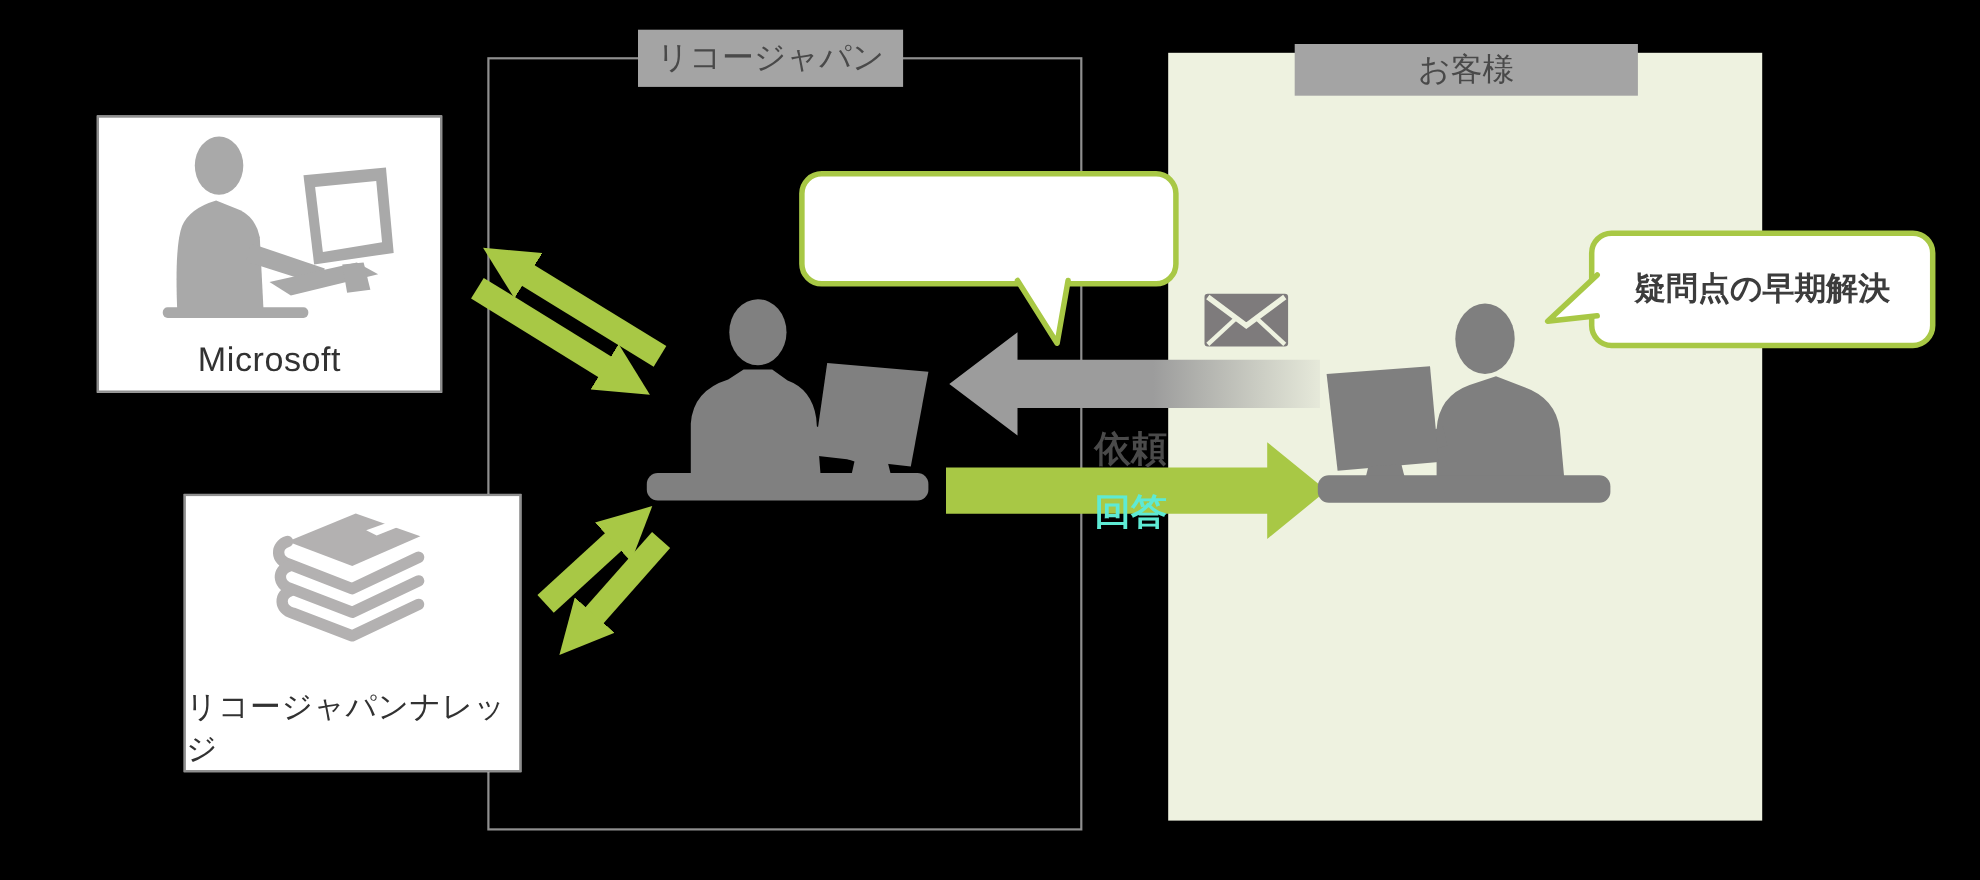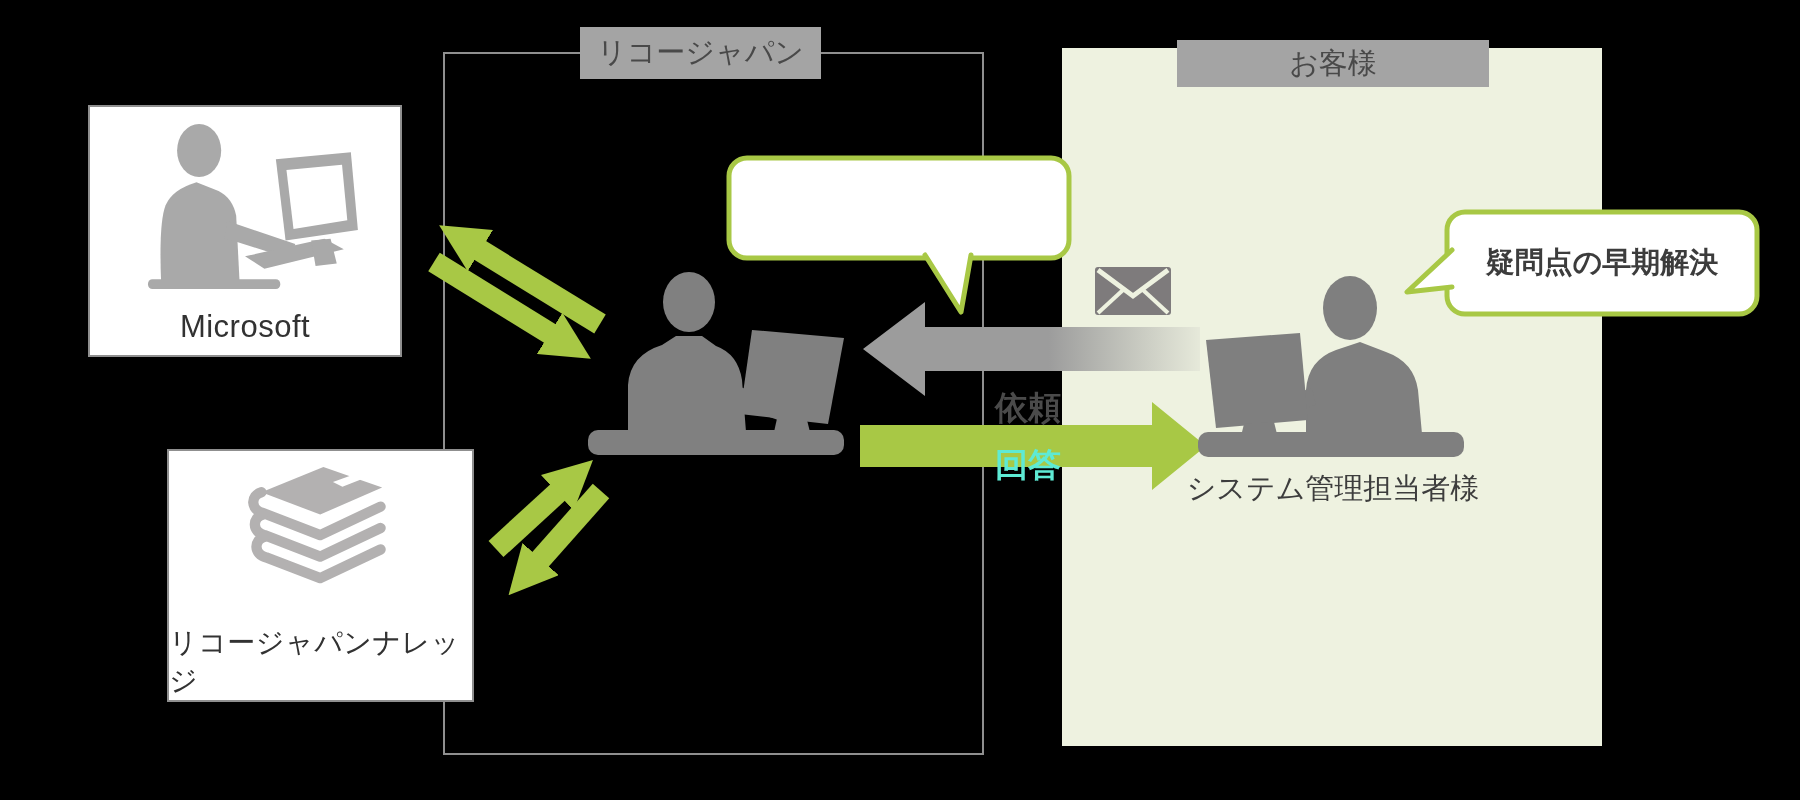--- a/index.html
+++ b/index.html
@@ -133,15 +133,14 @@
       </g>
     </svg>
     <div class="node-label">リコージャパンナレッジ</div>
   </div>
 
   <div class="abs overlay-text" id="request-label">依頼</div>
   <div class="abs overlay-text" id="answer-label">回答</div>
 
   <div class="abs overlay-text" id="bubble2-text">疑問点の早期解決</div>
 
-  <div class="abs overlay-text" id="admin-label">システム管理担当者様</div>
 
 </div>
 
 </body></html>

